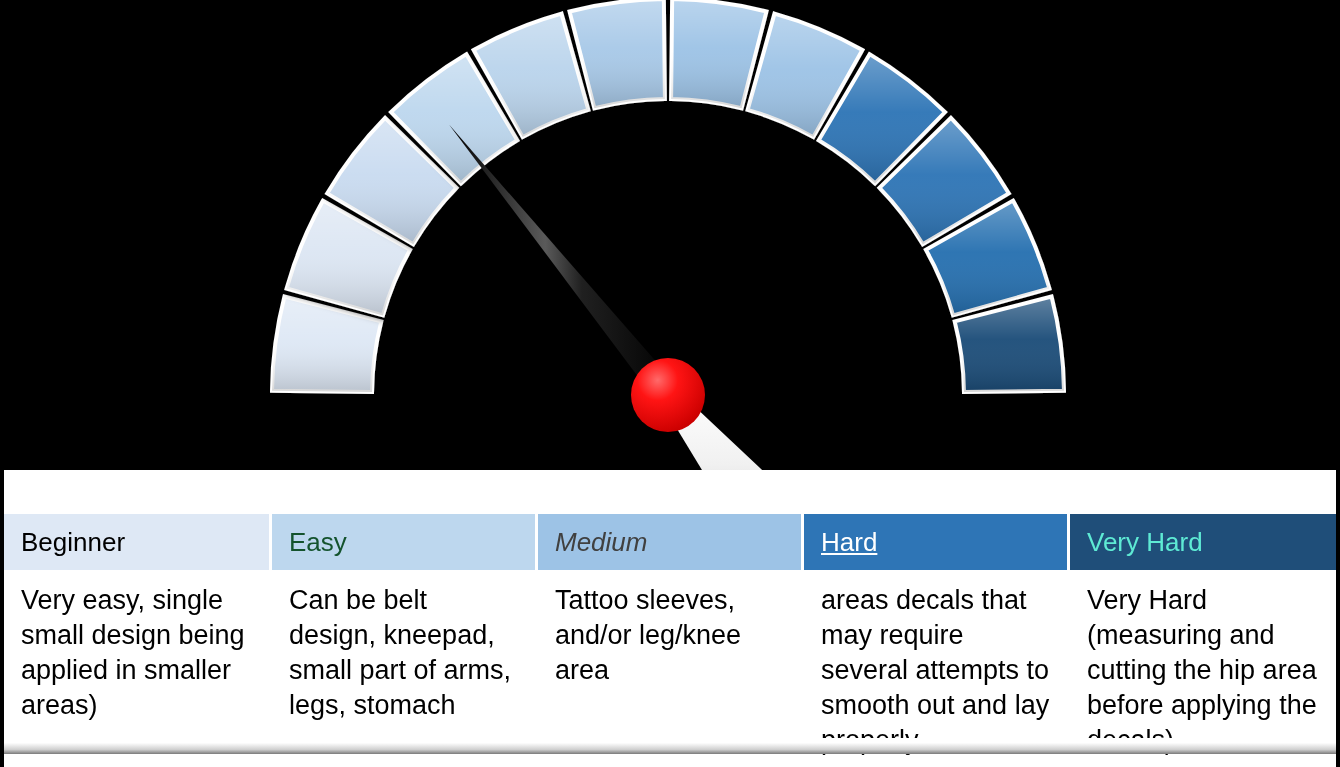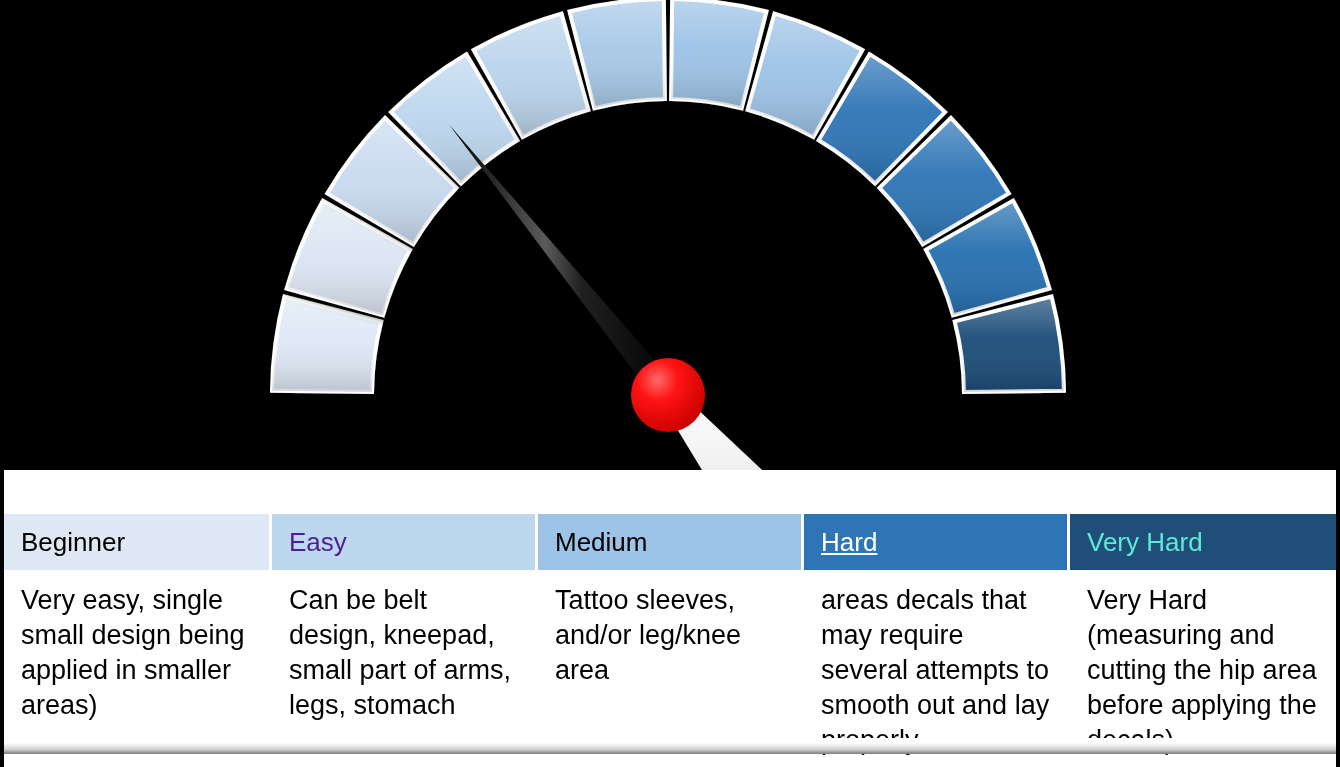--- a/index.html
+++ b/index.html
@@ -137,22 +137,22 @@
       <colgroup>
         <col class="c0">
           <col class="c1">
           <col class="c2">
           <col class="c3">
           <col class="c4">
       </colgroup>
       <thead>
         <tr>
           <th style="background: rgb(222, 232, 245); color: rgb(0, 0, 0);">Beginner</th>
-          <th style="background: rgb(189, 215, 238); color: #4c1d95;">Easy</th>
-          <th style="background: rgb(157, 195, 230); color: #000000;">Medium</th>
+          <th style="background: rgb(189, 215, 238); color: #14532d;">Easy</th>
+          <th style="background: rgb(157, 195, 230); color: #404040; font-style: italic;">Medium</th>
           <th style="background: rgb(46, 117, 182); color: rgb(255, 255, 255); text-decoration: underline;">Hard</th>
           <th style="background: rgb(31, 78, 121); color: #5eead4;">Very Hard</th>
         </tr>
       </thead>
       <tbody>
         <tr>
           <td>Very easy, single small design being applied in smaller areas)</td>
           <td>Can be belt design, kneepad, small part of arms, legs, stomach</td>
           <td>Tattoo sleeves, and/or leg/knee area</td>
           <td>areas decals that may require several attempts to smooth out and lay properly</td>

